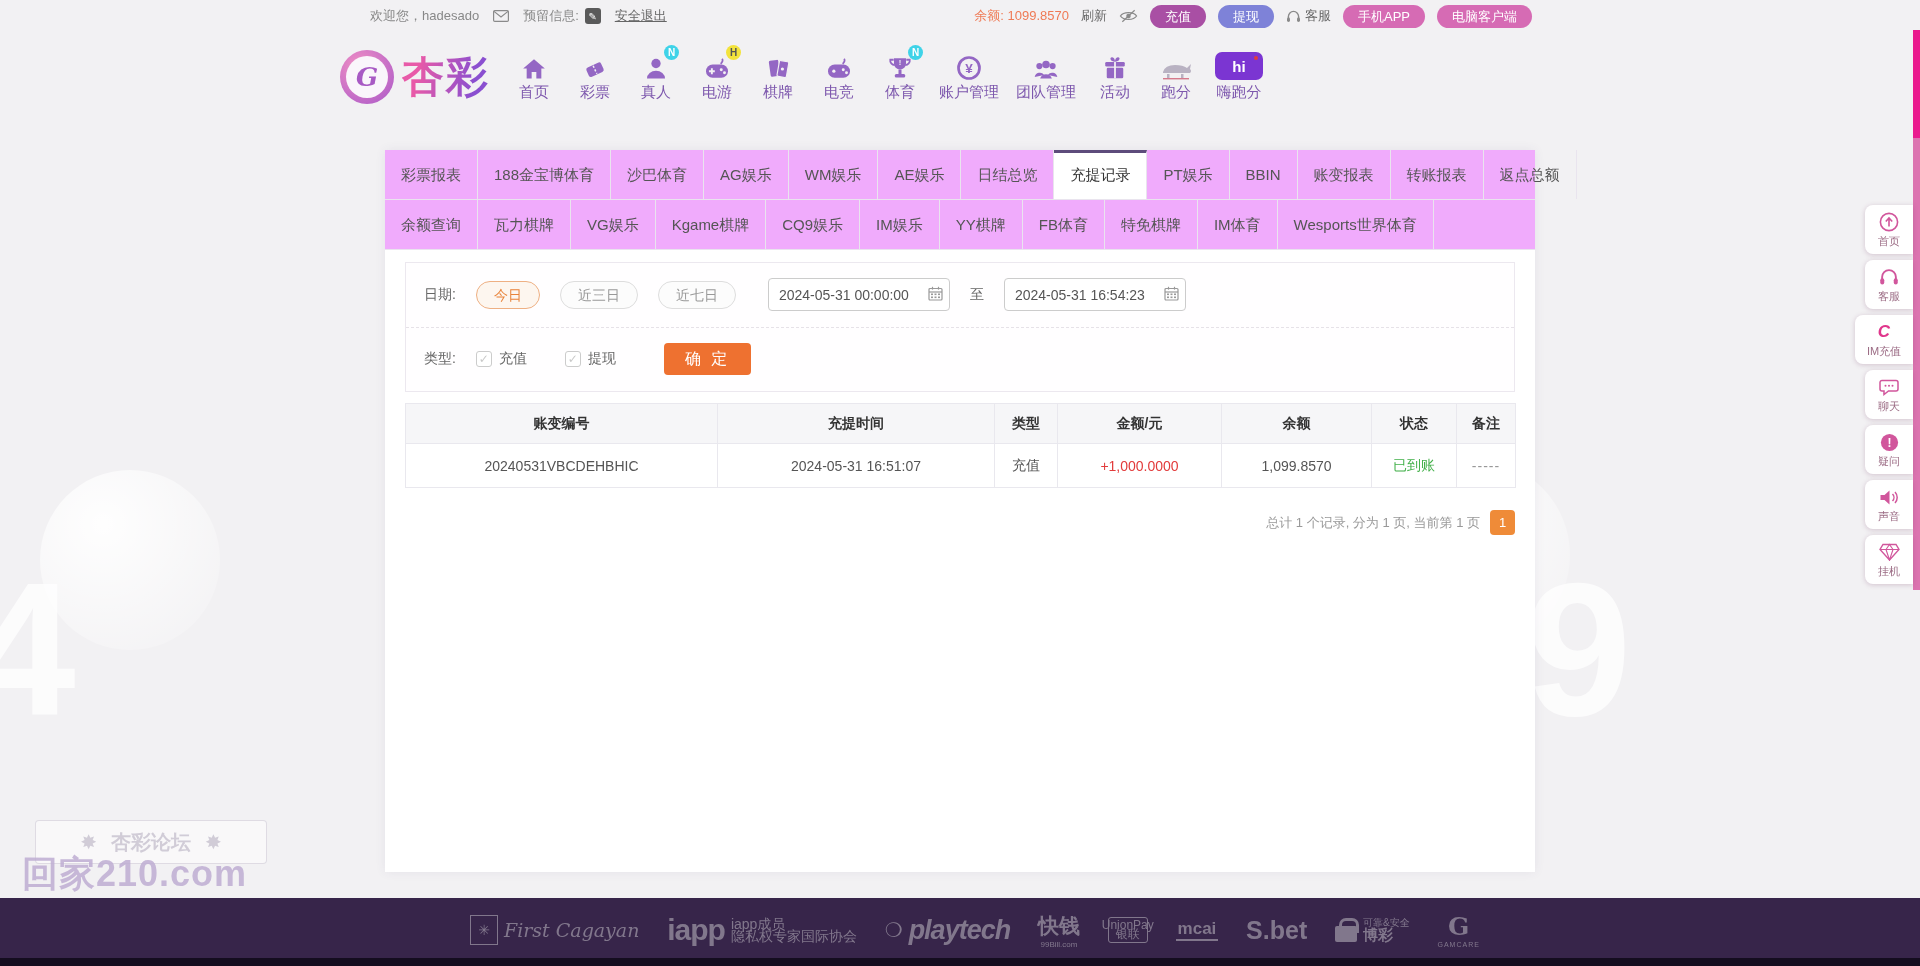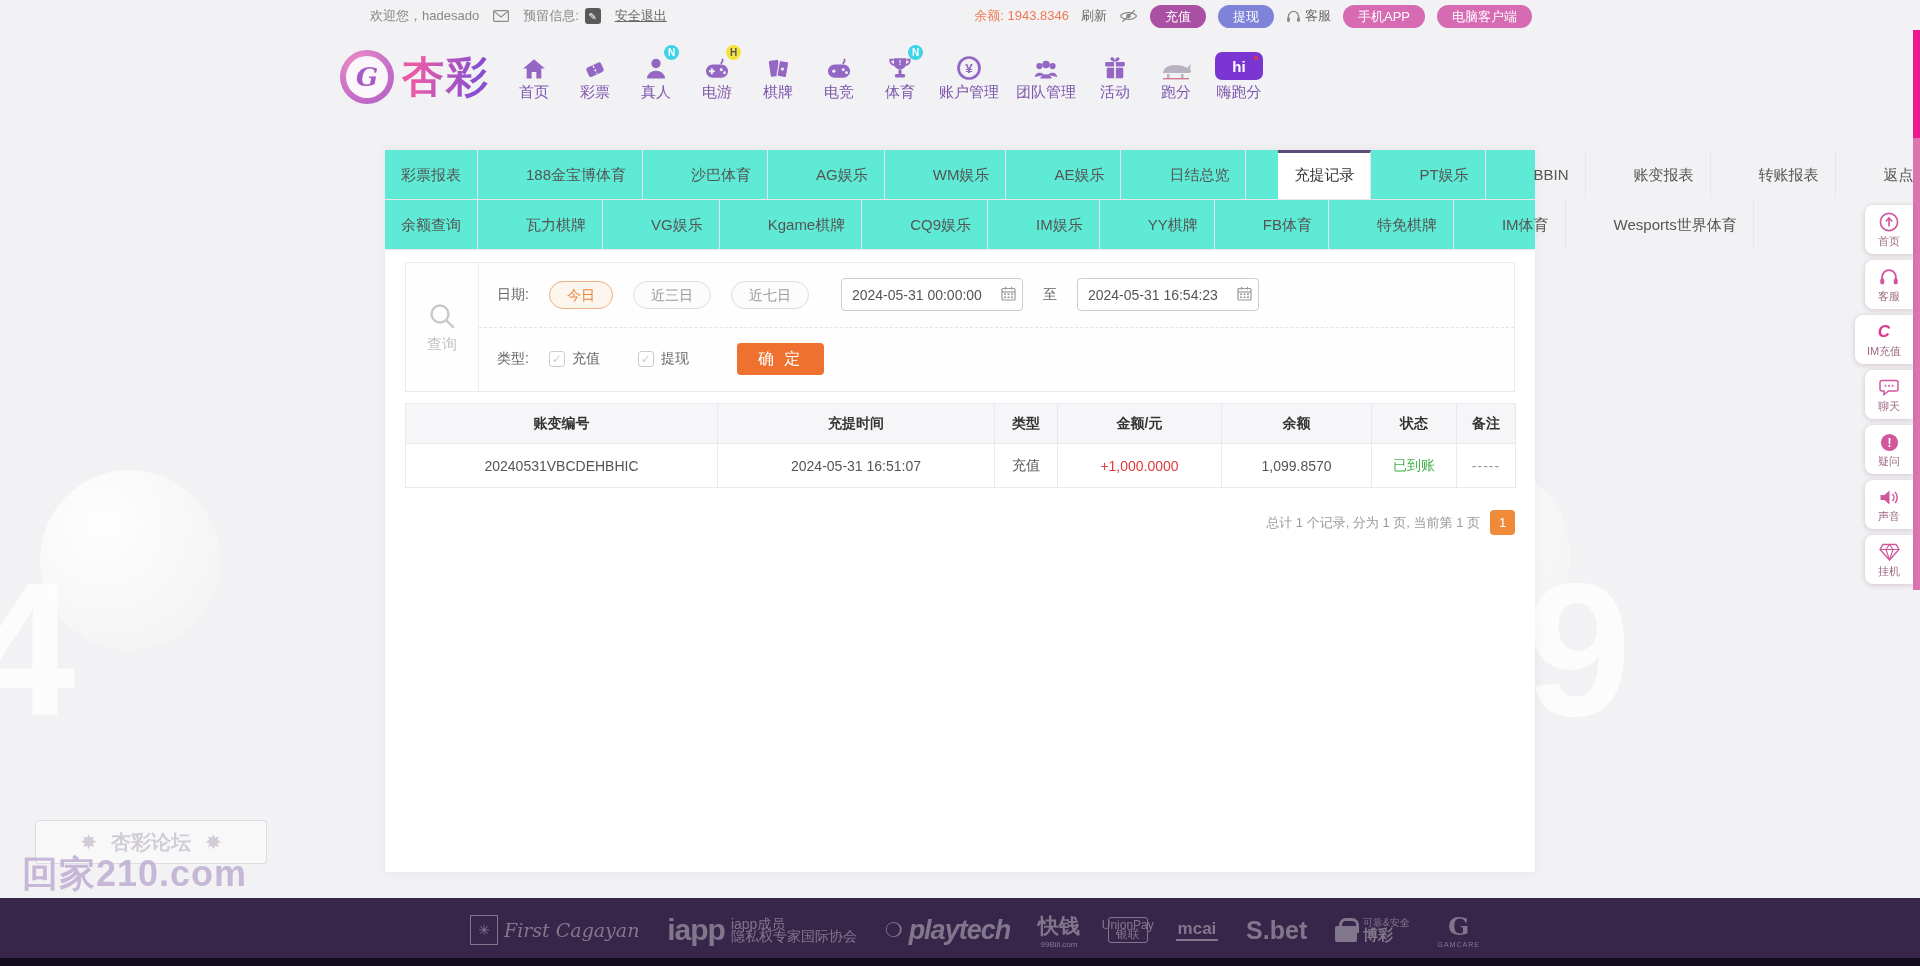--- a/index.html
+++ b/index.html
@@ -39,21 +39,21 @@
   .nav-ic { height:28px; display:flex; align-items:flex-end; justify-content:center; color:#9467c4; position:relative; }
   .nav-label { font-size:15px; color:#7d57ad; white-space:nowrap; }
   .badge { position:absolute; top:-7px; right:-11px; width:15px; height:15px; border-radius:50%; font-size:10px; font-weight:bold; display:flex; align-items:center; justify-content:center; }
   .badge-n { background:#3fd3e8; color:#fff; }
   .badge-h { background:#f3e33c; color:#555; }
   .hi-logo { width:48px; height:28px; border-radius:7px; background:#7b35d2; color:#fff; font-weight:bold; font-size:15px; display:flex; align-items:center; justify-content:center; position:relative; }
   .hi-logo::after { content:""; position:absolute; top:4px; right:5px; width:4px; height:4px; border-radius:50%; background:#e23b3b; }
 
   
   .panel { position:absolute; left:385px; top:150px; width:1150px; height:722px; background:#fff; box-shadow:0 0 10px rgba(80,60,110,0.08); }
-  .tabrow { display:flex; background:#5eead4; border-bottom:1px solid #e9e4ee; height:50px;gap:32px; }
+  .tabrow { display:flex; background:#f0abfc; border-bottom:1px solid #e9e4ee; height:50px; }
   .tab { padding:0 16px; line-height:50px; font-size:15px; color:#555; border-right:1px solid #e9e4ee; cursor:pointer; white-space:nowrap; }
   .tab.active { background:#fff; border-top:3px solid #5d4b7b; line-height:44px; color:#333; }
 
   
   .filter-box { position:absolute; left:20px; right:20px; top:112px; height:130px; border:1px solid #ece8ef; background:#fffeff; display:flex; }
   .query-col { width:73px; border-right:1px solid #efecf1; display:flex; flex-direction:column; align-items:center; justify-content:center; gap:4px; color:#c3c3c3; }
   .query-col .q-label { font-size:15px; }
   .filter-rows { flex:1; display:flex; flex-direction:column; }
   .f-row { flex:1; display:flex; align-items:center; padding-left:18px; gap:20px; font-size:14px; color:#666; }
   .f-row.first { border-bottom:1px dashed #e6e2e8; }
@@ -135,21 +135,21 @@
         </span>
         <span style="display:flex;align-items:center;gap:6px;">
           <span>预留信息:</span>
           <span class="edit-ic">✎</span>
         </span>
         <span class="tb-link">安全退出</span>
       </div>
       <div class="tb-right">
         <span>
           <span class="balance-lab">余额:</span>
-          <span class="balance-val">1943.8346</span>
+          <span class="balance-val">1099.8570</span>
         </span>
         <span style="color:#666;cursor:pointer;">刷新</span>
         <span class="tb-ic">
           <svg width="19" height="14" viewBox="0 0 20 14">
               <path d="M1.5 7 C4.5 2.2, 15.5 2.2, 18.5 7 C15.5 11.8, 4.5 11.8, 1.5 7 Z" fill="none" stroke="currentColor" stroke-width="1.3"></path>
               <circle cx="10" cy="7" r="2.4" fill="currentColor"></circle>
               <line x1="3.5" y1="13" x2="16.5" y2="1" stroke="currentColor" stroke-width="1.3"></line>
             </svg>
         </span>
         <button class="tb-btn btn-purple">充值</button>
@@ -350,29 +350,20 @@
       <div class="tab">CQ9娱乐</div>
       <div class="tab">IM娱乐</div>
       <div class="tab">YY棋牌</div>
       <div class="tab">FB体育</div>
       <div class="tab">特免棋牌</div>
       <div class="tab">IM体育</div>
       <div class="tab">Wesports世界体育</div>
     </div>
 
     <div class="filter-box">
-      <div class="query-col">
-        <span>
-          <svg width="30" height="30" viewBox="0 0 30 30">
-              <circle cx="13" cy="13" r="8.5" fill="none" stroke="#c8c8c8" stroke-width="2.4"></circle>
-              <line x1="19.5" y1="19.5" x2="26" y2="26" stroke="#c8c8c8" stroke-width="2.4" stroke-linecap="round"></line>
-            </svg>
-        </span>
-        <span class="q-label">查询</span>
-      </div>
       <div class="filter-rows">
         <div class="f-row first">
           <span>日期:</span>
           <span class="pill active">今日</span>
           <span class="pill">近三日</span>
           <span class="pill">近七日</span>
           <span class="date-input-wrap" style="margin-left:12px;">
             <input class="date-input" readonly="" value="2024-05-31 00:00:00" style="">
             <span class="cal-ic">
               <svg width="15" height="15" viewBox="0 0 15 15">

